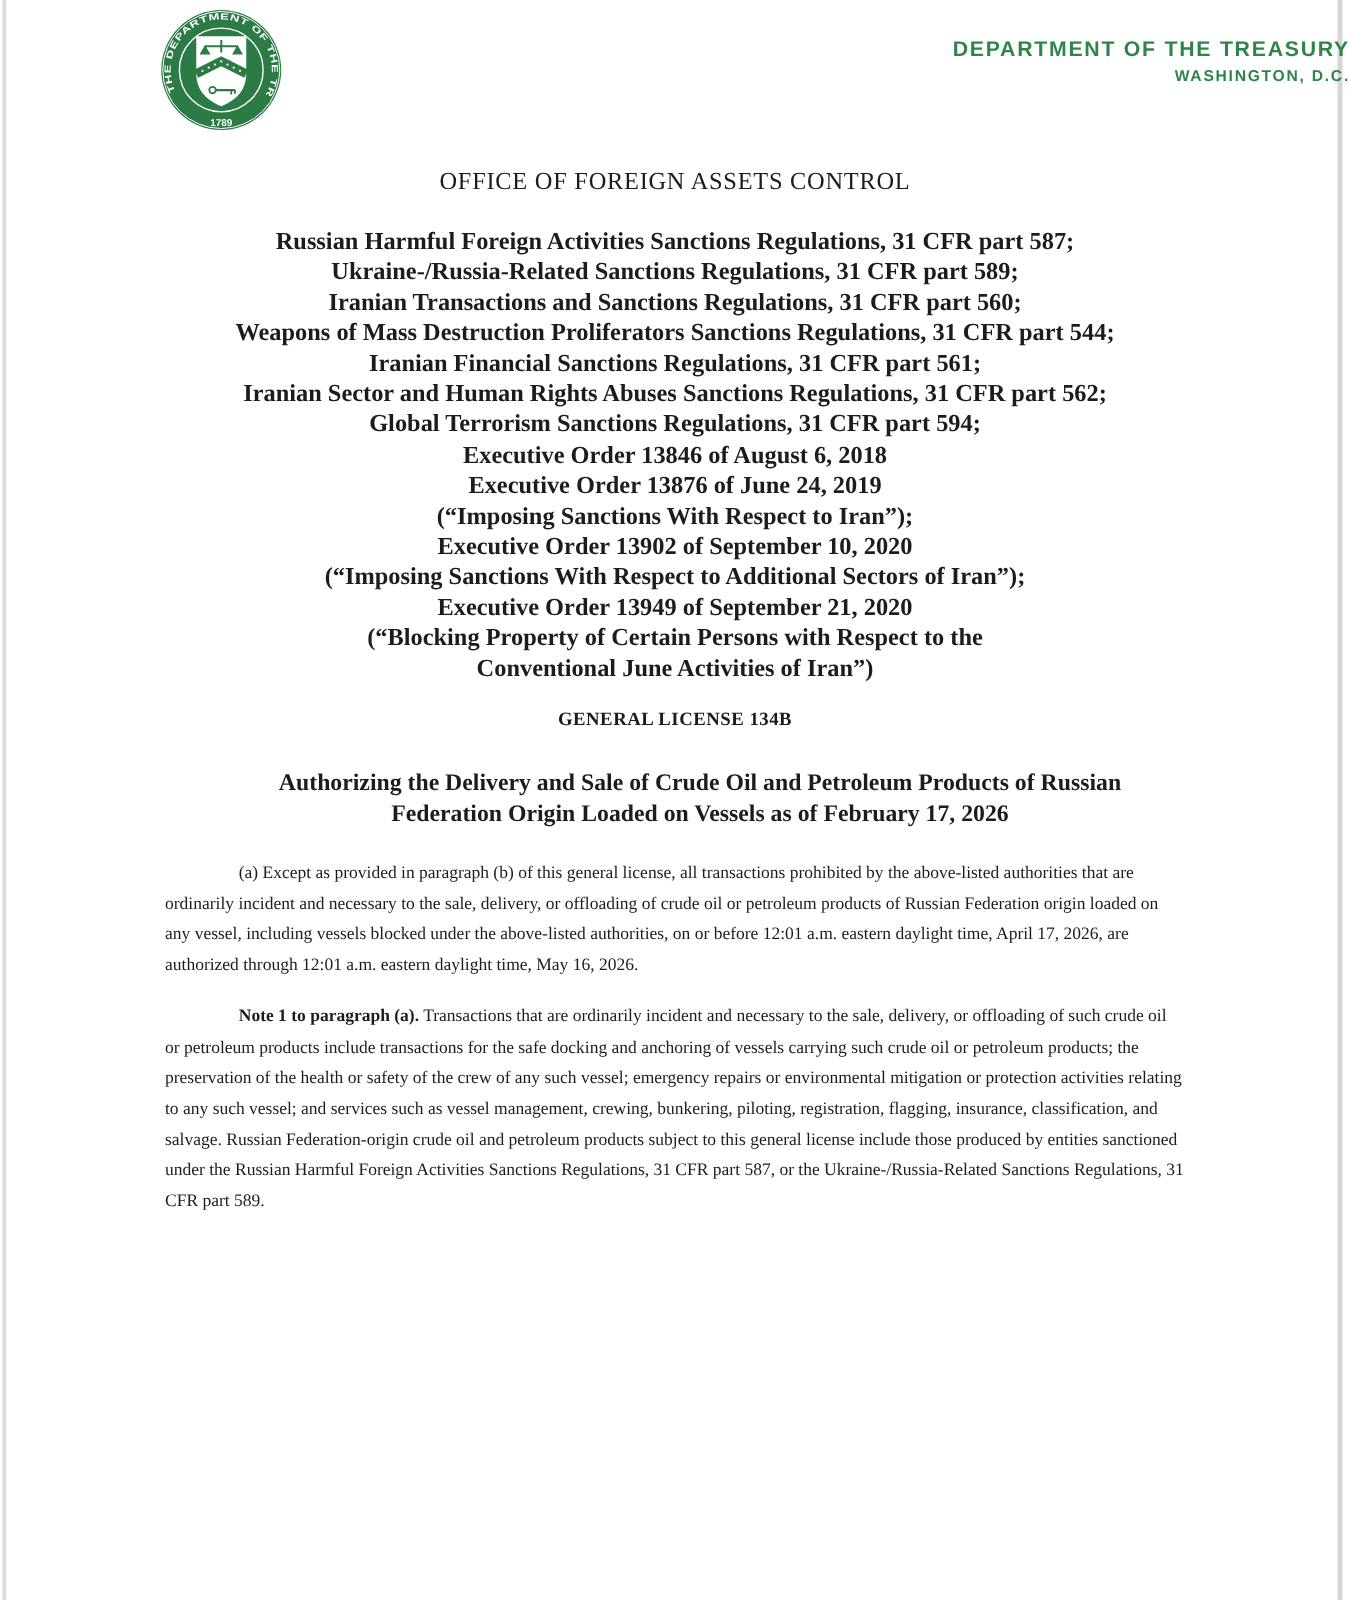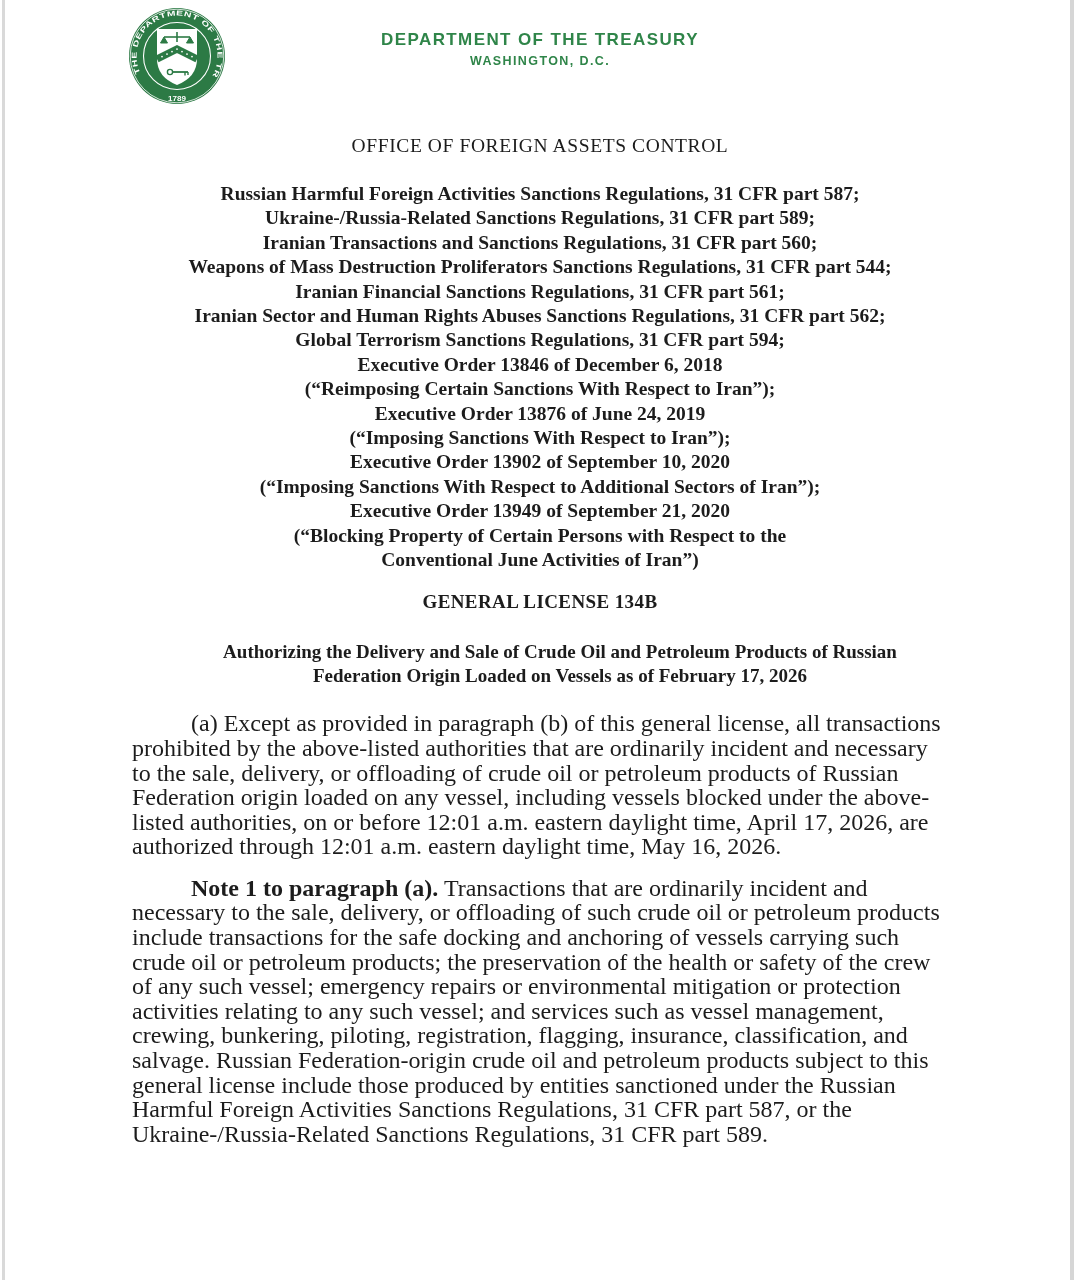--- a/index.html
+++ b/index.html
@@ -37,21 +37,21 @@
     position: absolute;
     left: 127px;
     top: 6px;
     width: 100px;
     height: 100px;
   }
   .agency-block {
     position: absolute;
     left: 0; top: 30px;
     width: 100%;
-    text-align: center;
+    text-align: right;
     font-family: "Liberation Sans", sans-serif;
     color: #2f8549;
   }
   .agency {
     font-size: 17px;
     font-weight: bold;
     letter-spacing: 1.4px;
   }
   .location {
     font-size: 12.5px;
@@ -73,40 +73,40 @@
     text-align: center;
     font-weight: bold;
     font-size: 19.5px;
   }
   .auth-line {
     line-height: 24.4px;
   }
   .license {
     margin: 17px 0 0 0;
     text-align: center;
-    font-size: 19px;
+    font-size: 15px;
     font-weight: bold;
     letter-spacing: 0.4px;
     line-height: 23px;
   }
   .doc-title {
     margin-top: 27px;
     text-align: center;
     font-weight: bold;
     font-size: 19px;
   }
   .doc-title div {
     line-height: 24.4px;
     padding-left: 40px;
   }
   
   .body-para {
     width: 816px;
     margin: 0 auto;
-    font-size: 24px;
+    font-size: 14px;
     line-height: 24.6px;
     text-indent: 59px;
     text-align: left;
   }
   .para-a {
     margin-top: 23px;
   }
   .note {
     margin-top: 17px;
   }
@@ -167,22 +167,21 @@
   <h1 class="office">OFFICE OF FOREIGN ASSETS CONTROL</h1>
 
   <div class="authorities">
     <div class="auth-line">Russian Harmful Foreign Activities Sanctions Regulations, 31 CFR part 587;</div>
     <div class="auth-line">Ukraine-/Russia-Related Sanctions Regulations, 31 CFR part 589;</div>
     <div class="auth-line">Iranian Transactions and Sanctions Regulations, 31 CFR part 560;</div>
     <div class="auth-line">Weapons of Mass Destruction Proliferators Sanctions Regulations, 31 CFR part 544;</div>
     <div class="auth-line">Iranian Financial Sanctions Regulations, 31 CFR part 561;</div>
     <div class="auth-line">Iranian Sector and Human Rights Abuses Sanctions Regulations, 31 CFR part 562;</div>
     <div class="auth-line">Global Terrorism Sanctions Regulations, 31 CFR part 594;</div>
-    <div class="auth-line">Executive Order 13846 of December 6, 2018</div>
-    <div class="auth-line">(“Reimposing Certain Sanctions With Respect to Iran”);</div>
+    <div class="auth-line">Executive Order 13846 of August 6, 2018</div>
     <div class="auth-line">Executive Order 13876 of June 24, 2019</div>
     <div class="auth-line">(“Imposing Sanctions With Respect to Iran”);</div>
     <div class="auth-line">Executive Order 13902 of September 10, 2020</div>
     <div class="auth-line">(“Imposing Sanctions With Respect to Additional Sectors of Iran”);</div>
     <div class="auth-line">Executive Order 13949 of September 21, 2020</div>
     <div class="auth-line">(“Blocking Property of Certain Persons with Respect to the</div>
     <div class="auth-line">Conventional June Activities of Iran”)</div>
   </div>
 
   <h2 class="license">GENERAL LICENSE 134B</h2>

